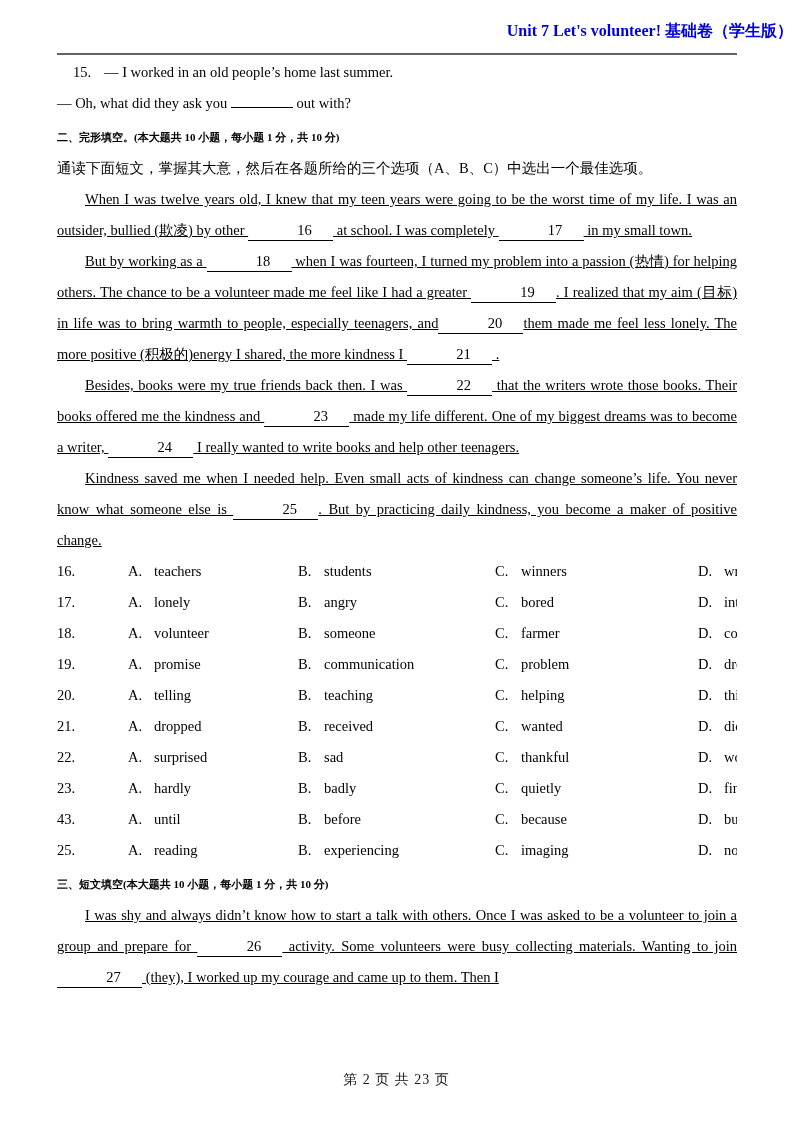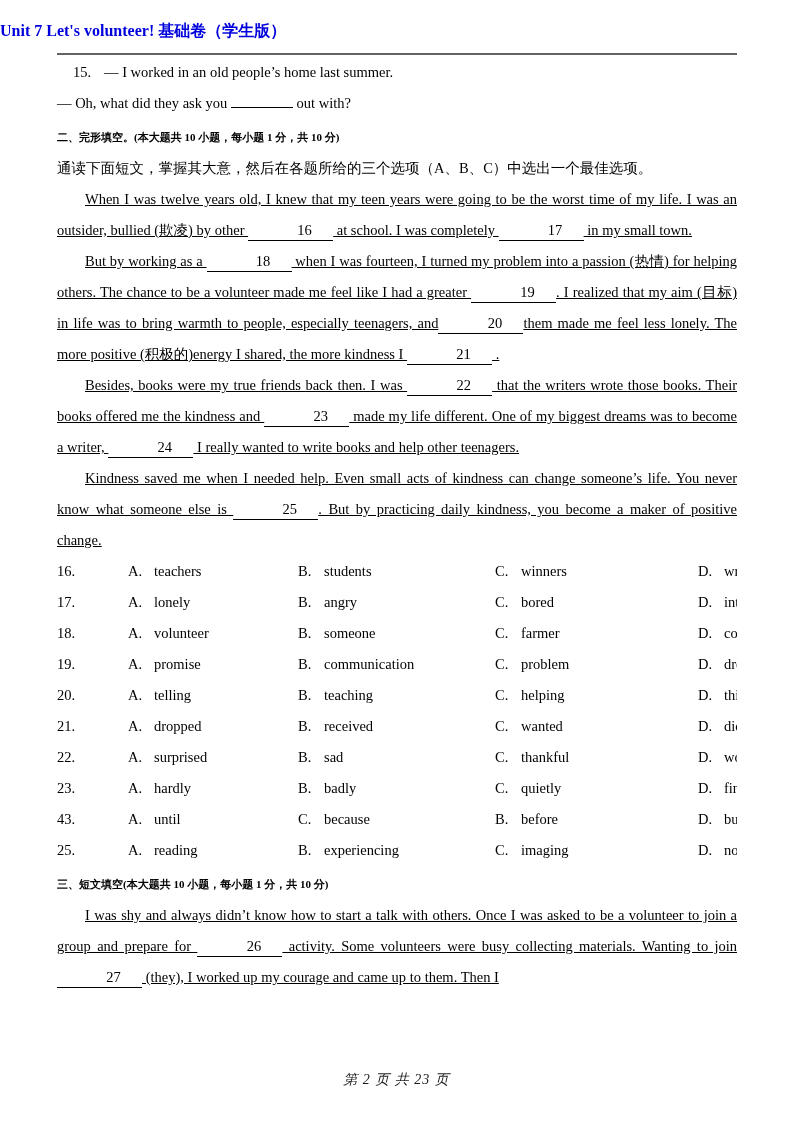--- a/index.html
+++ b/index.html
@@ -7,21 +7,21 @@
     position: relative;
     width: 793px;
     height: 1122px;
     background: #ffffff;
     overflow: hidden;
     font-family: "Liberation Serif", "DejaVu Serif", serif;
     color: #000000;
   }
   .doc-title {
     padding-top: 21px;
-    text-align: left;
+    text-align: right;
     font-size: 16px;
     line-height: 19px;
     font-weight: bold;
     color: #0000dd;
   }
   .header-rule {
     border: none;
     border-top: 2px solid #636363;
     margin: 13px 56px 0 57px;
     height: 0;
@@ -69,21 +69,20 @@
   .instructions { margin: 0; }
   .page-footer {
     position: absolute;
     top: 1071px;
     left: 0;
     width: 100%;
     text-align: center;
     font-size: 14px;
     letter-spacing: 1px;
     color: #1a1a1a;
-    font-style: italic;
   }
 </style>
 </head>
 <body>
 
 <div class="page">
 
   <div class="doc-title">Unit 7 Let's volunteer! 基础卷（学生版）</div>
   <div class="header-rule"></div>
 
@@ -159,22 +158,22 @@
         <div class="q-row">
           <div class="q-num-cell">23.</div>
           <div class="opt-cell"><span class="opt-letter">A.</span><span>hardly</span></div>
           <div class="opt-cell"><span class="opt-letter">B.</span><span>badly</span></div>
           <div class="opt-cell"><span class="opt-letter">C.</span><span>quietly</span></div>
           <div class="opt-cell"><span class="opt-letter">D.</span><span>finally</span></div>
         </div>
         <div class="q-row">
           <div class="q-num-cell">43.</div>
           <div class="opt-cell"><span class="opt-letter">A.</span><span>until</span></div>
+          <div class="opt-cell"><span class="opt-letter">B.</span><span>before</span></div>
           <div class="opt-cell"><span class="opt-letter">C.</span><span>because</span></div>
-          <div class="opt-cell"><span class="opt-letter">B.</span><span>before</span></div>
           <div class="opt-cell"><span class="opt-letter">D.</span><span>but</span></div>
         </div>
         <div class="q-row">
           <div class="q-num-cell">25.</div>
           <div class="opt-cell"><span class="opt-letter">A.</span><span>reading</span></div>
           <div class="opt-cell"><span class="opt-letter">B.</span><span>experiencing</span></div>
           <div class="opt-cell"><span class="opt-letter">C.</span><span>imaging</span></div>
           <div class="opt-cell"><span class="opt-letter">D.</span><span>noticing</span></div>
         </div>
       </div>

